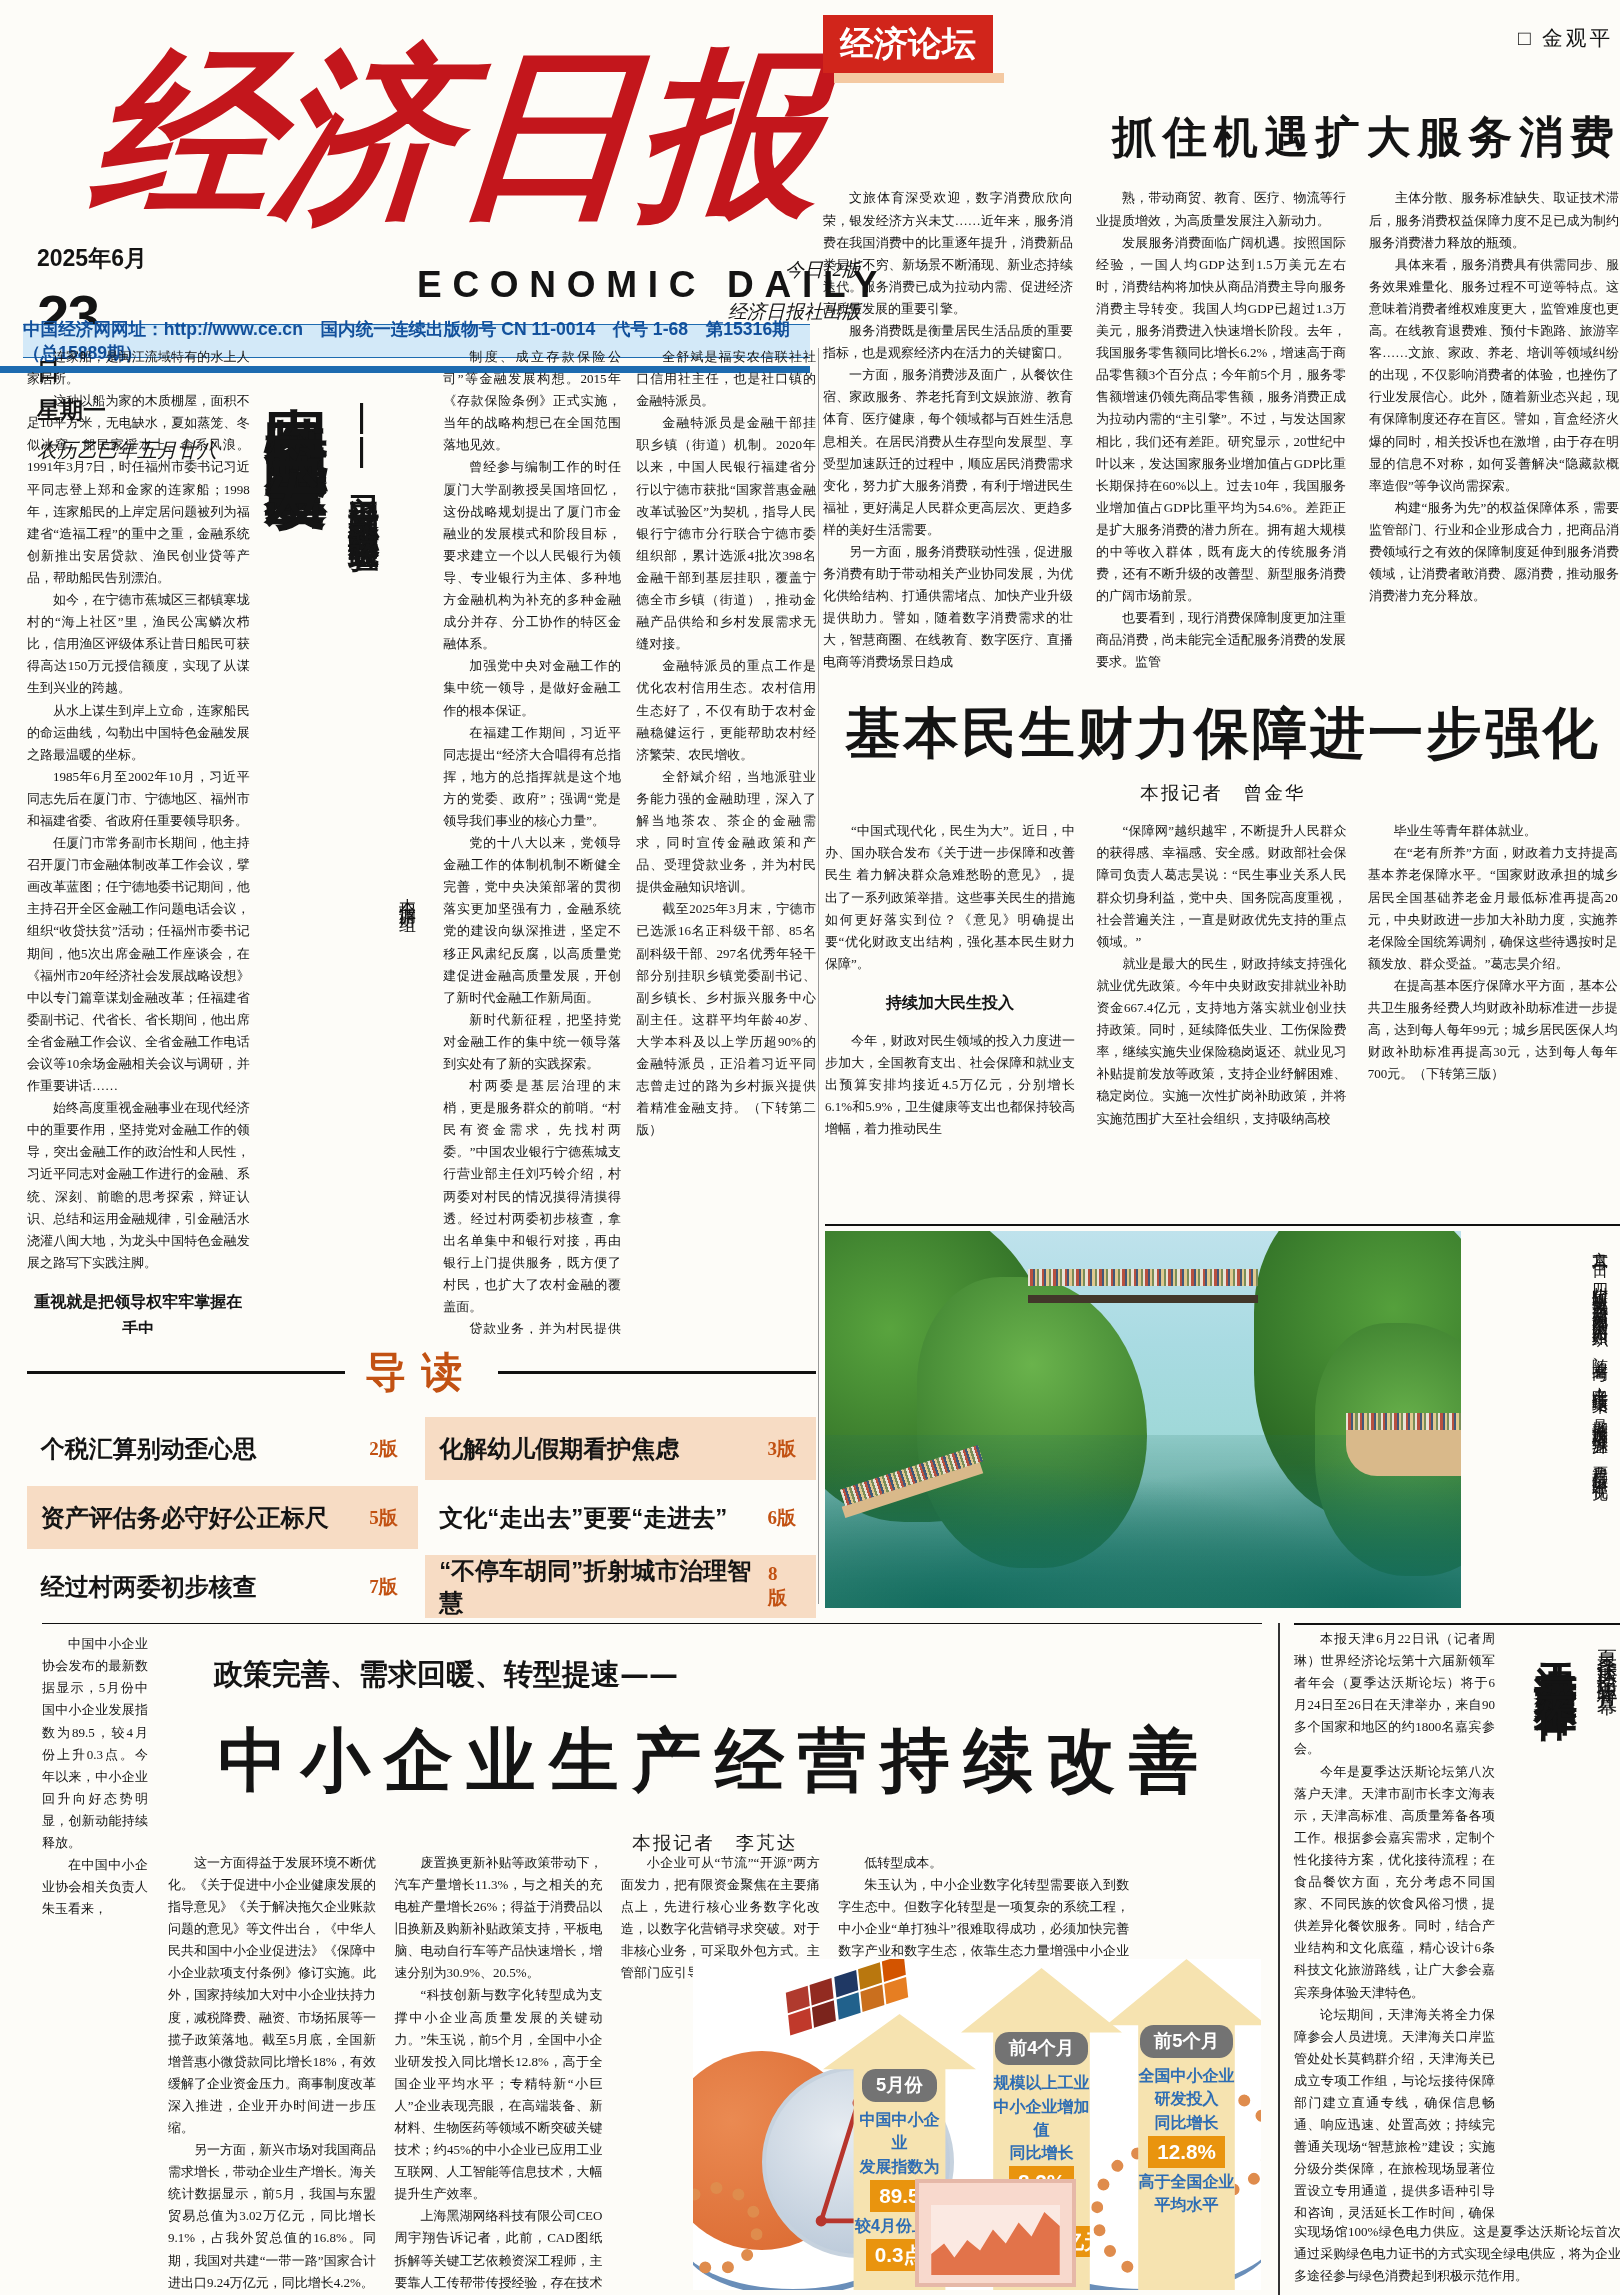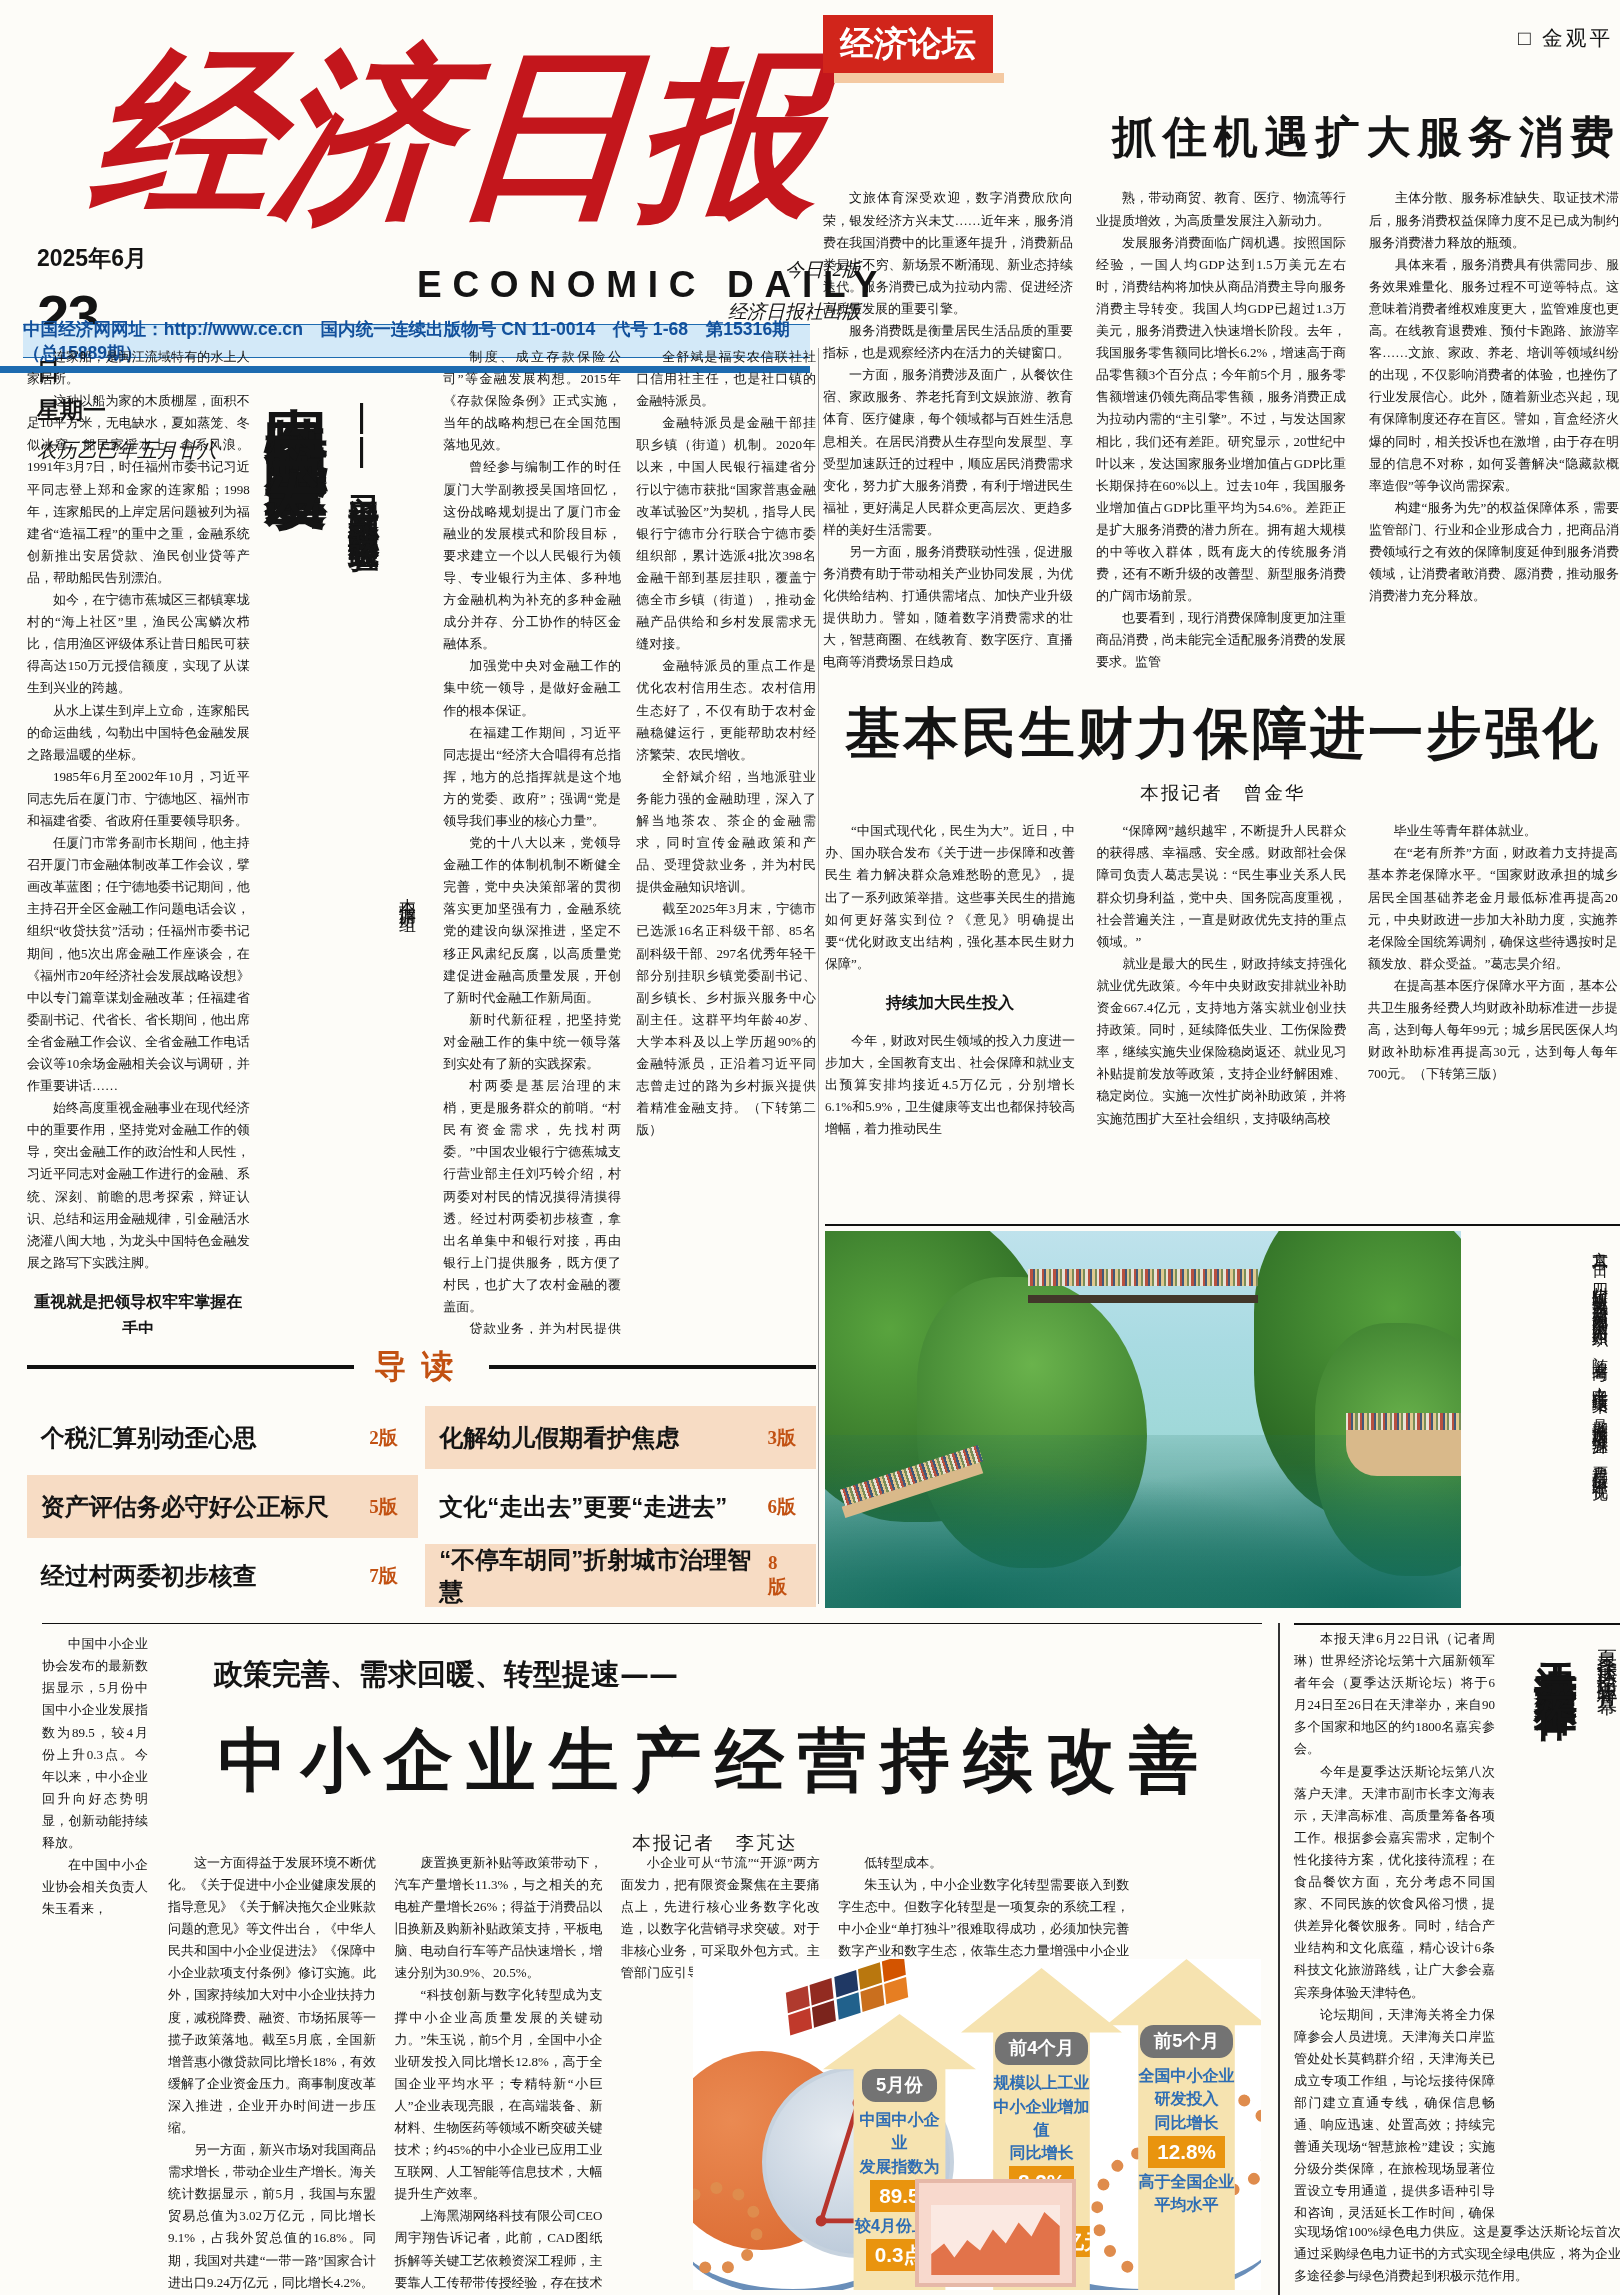--- a/index.html
+++ b/index.html
@@ -46,21 +46,21 @@
      font-family:"Liberation Sans","DejaVu Sans",sans-serif;}
   .main-vsub{font-size:31px;font-weight:bold;line-height:1.2;letter-spacing:3.1px;padding-top:46px;
      font-family:"Liberation Sans","DejaVu Sans",sans-serif;}
   .main-vby{font-size:17px;padding-top:528px;letter-spacing:4.6px;}
   .main-col2{width:182px;height:988px;margin-left:17px;}
   .main-col3{width:184px;height:988px;margin-left:15.3px;}
   
   .daodu{left:27px;top:1345px;width:789px;height:260px;}
   .daodu-head{display:flex;align-items:center;gap:20px;margin-bottom:17px;}
   .daodu-line{flex:1;height:3.1px;background:#111;}
-  .daodu-title{font-size:32px;font-weight:bold;color:#c25112;letter-spacing:15.3px;
+  .daodu-title{font-size:41px;font-weight:bold;color:#c25112;letter-spacing:15.3px;
      font-family:"Liberation Sans","DejaVu Sans",sans-serif;}
   .daodu-grid{display:grid;grid-template-columns:1fr 1fr;grid-auto-rows:63px;column-gap:7.7px;row-gap:6.1px;}
   .daodu-item{display:flex;align-items:center;justify-content:space-between;padding:0 20px 0 13.8px;}
   .daodu-item[data-shaded="true"]{background:#f7dcc4;}
   .daodu-text{font-size:24px;font-weight:bold;font-family:"Liberation Sans","DejaVu Sans",sans-serif;}
   .daodu-page{font-size:19px;font-weight:bold;color:#c25112;}
   
   .minsheng{left:825px;top:683px;width:796px;height:541px;border-bottom:2.3px solid #111;}
   .ms-kicker{font-size:27px;font-weight:bold;font-family:"Liberation Sans","DejaVu Sans",sans-serif;letter-spacing:1.5px;}
   .ms-head{margin:13.8px 0 9.2px 0;text-align:center;font-size:55px;font-weight:bold;letter-spacing:3.1px;

